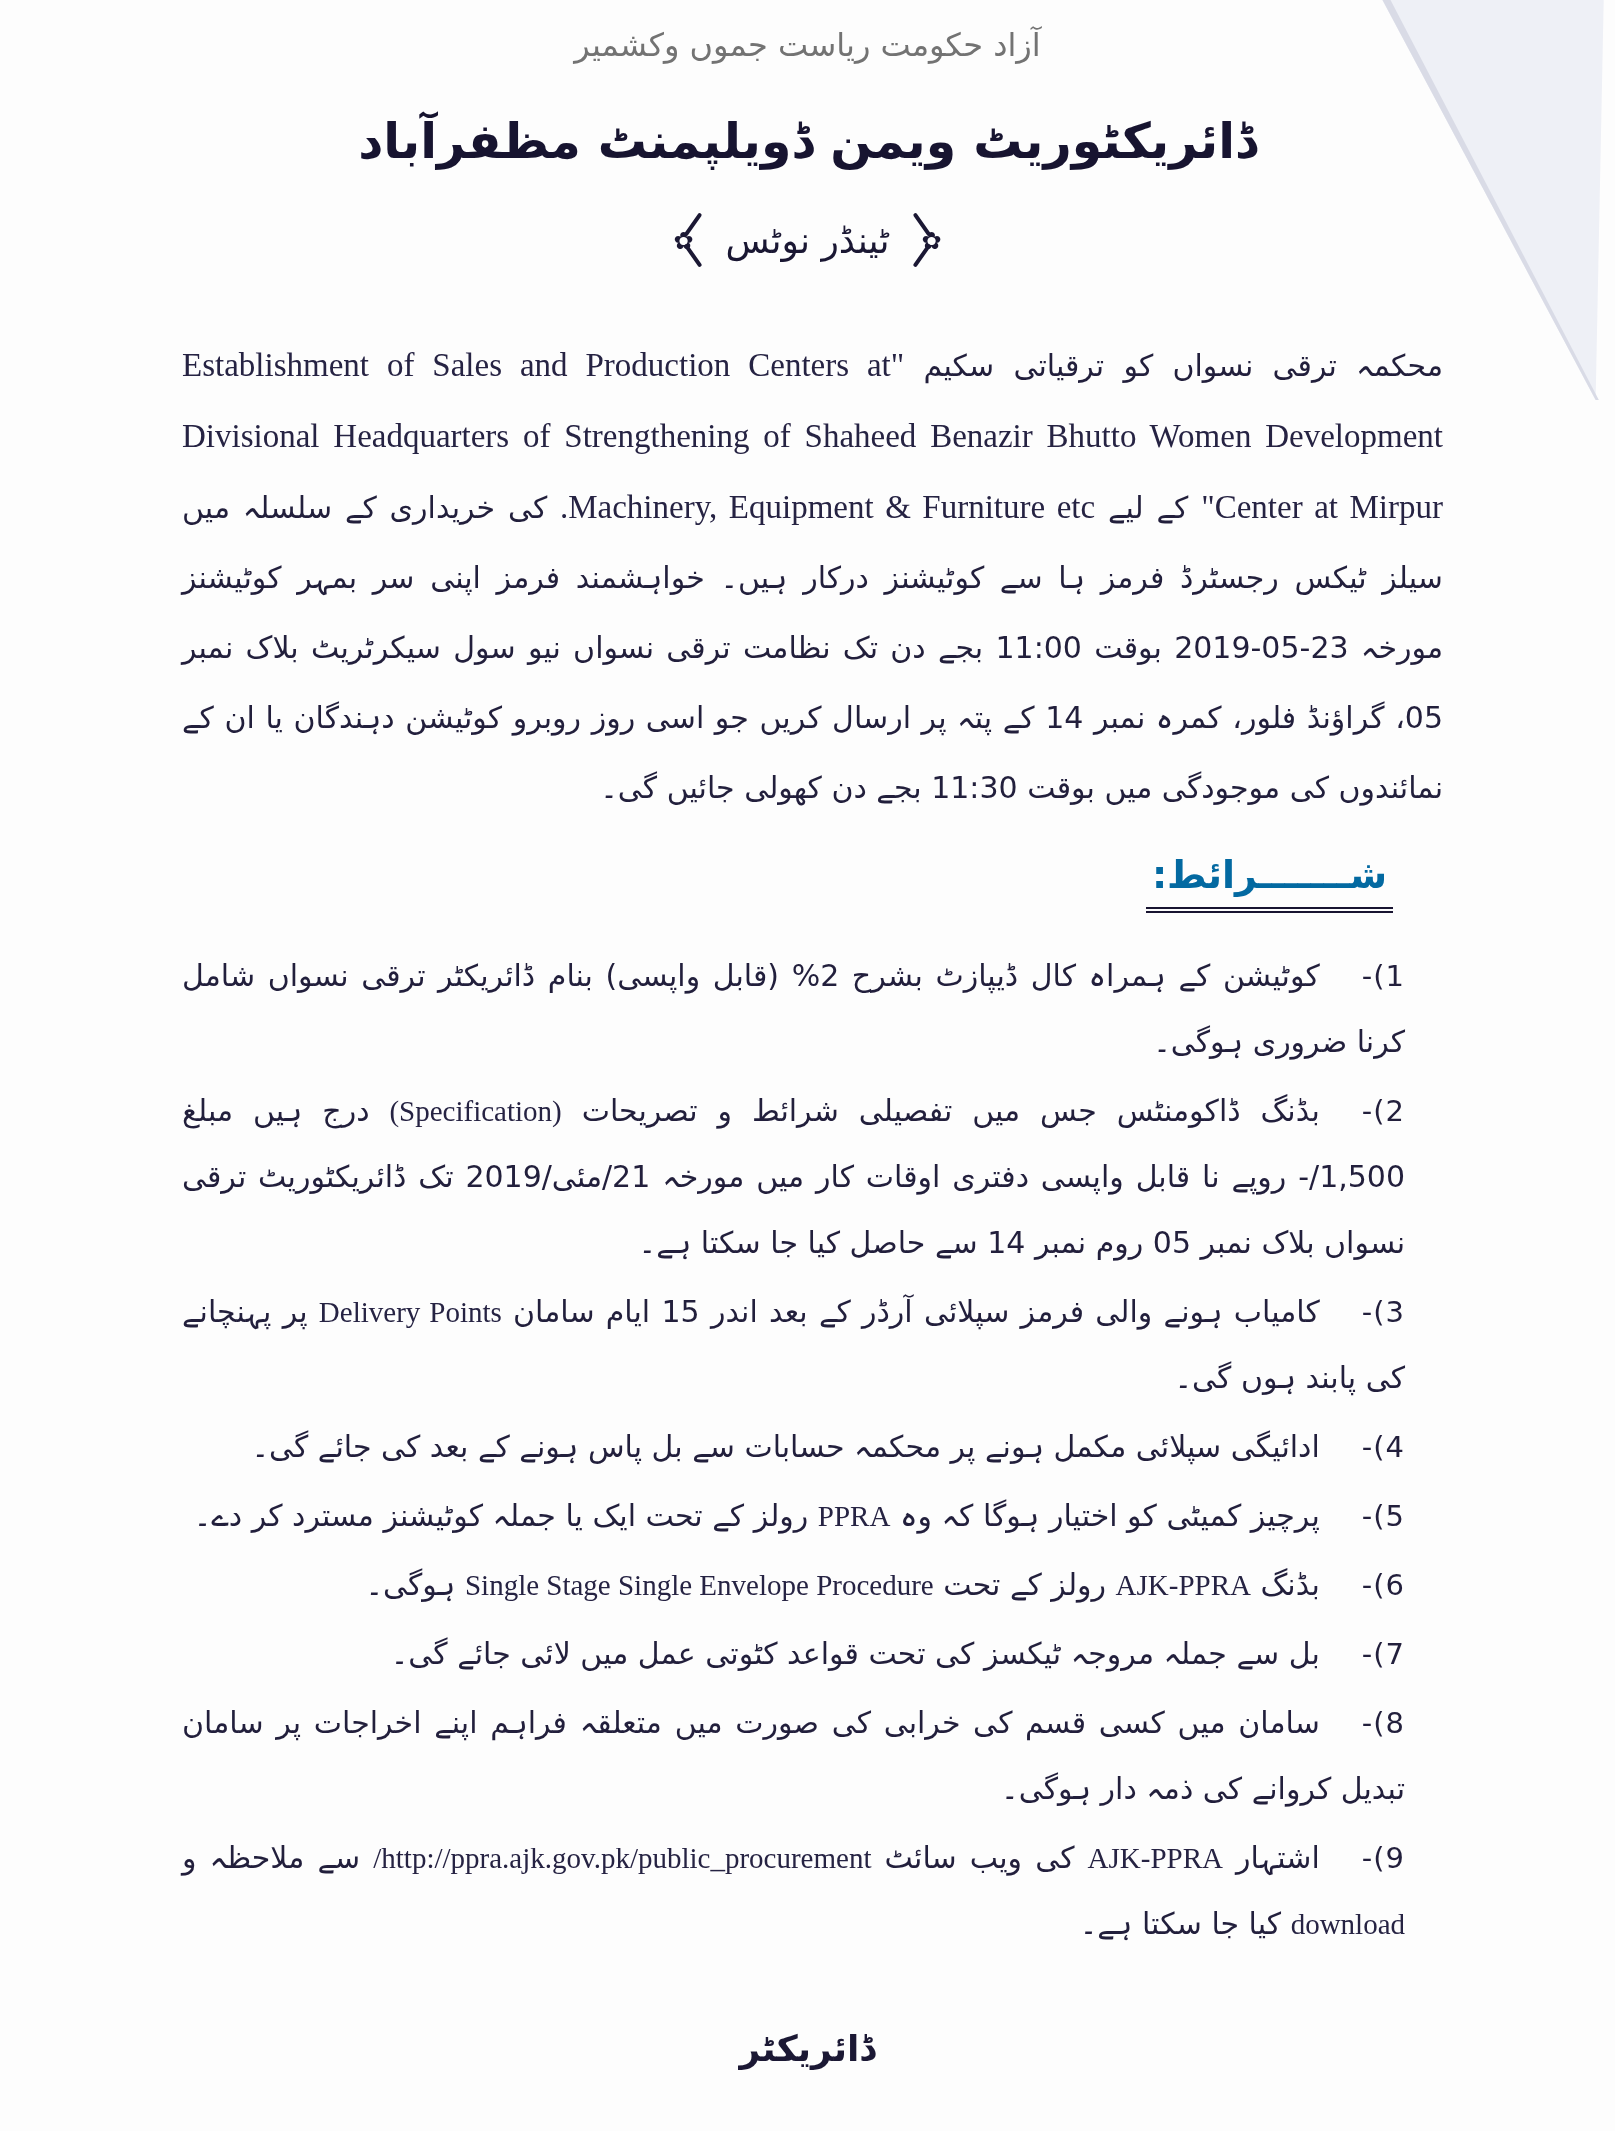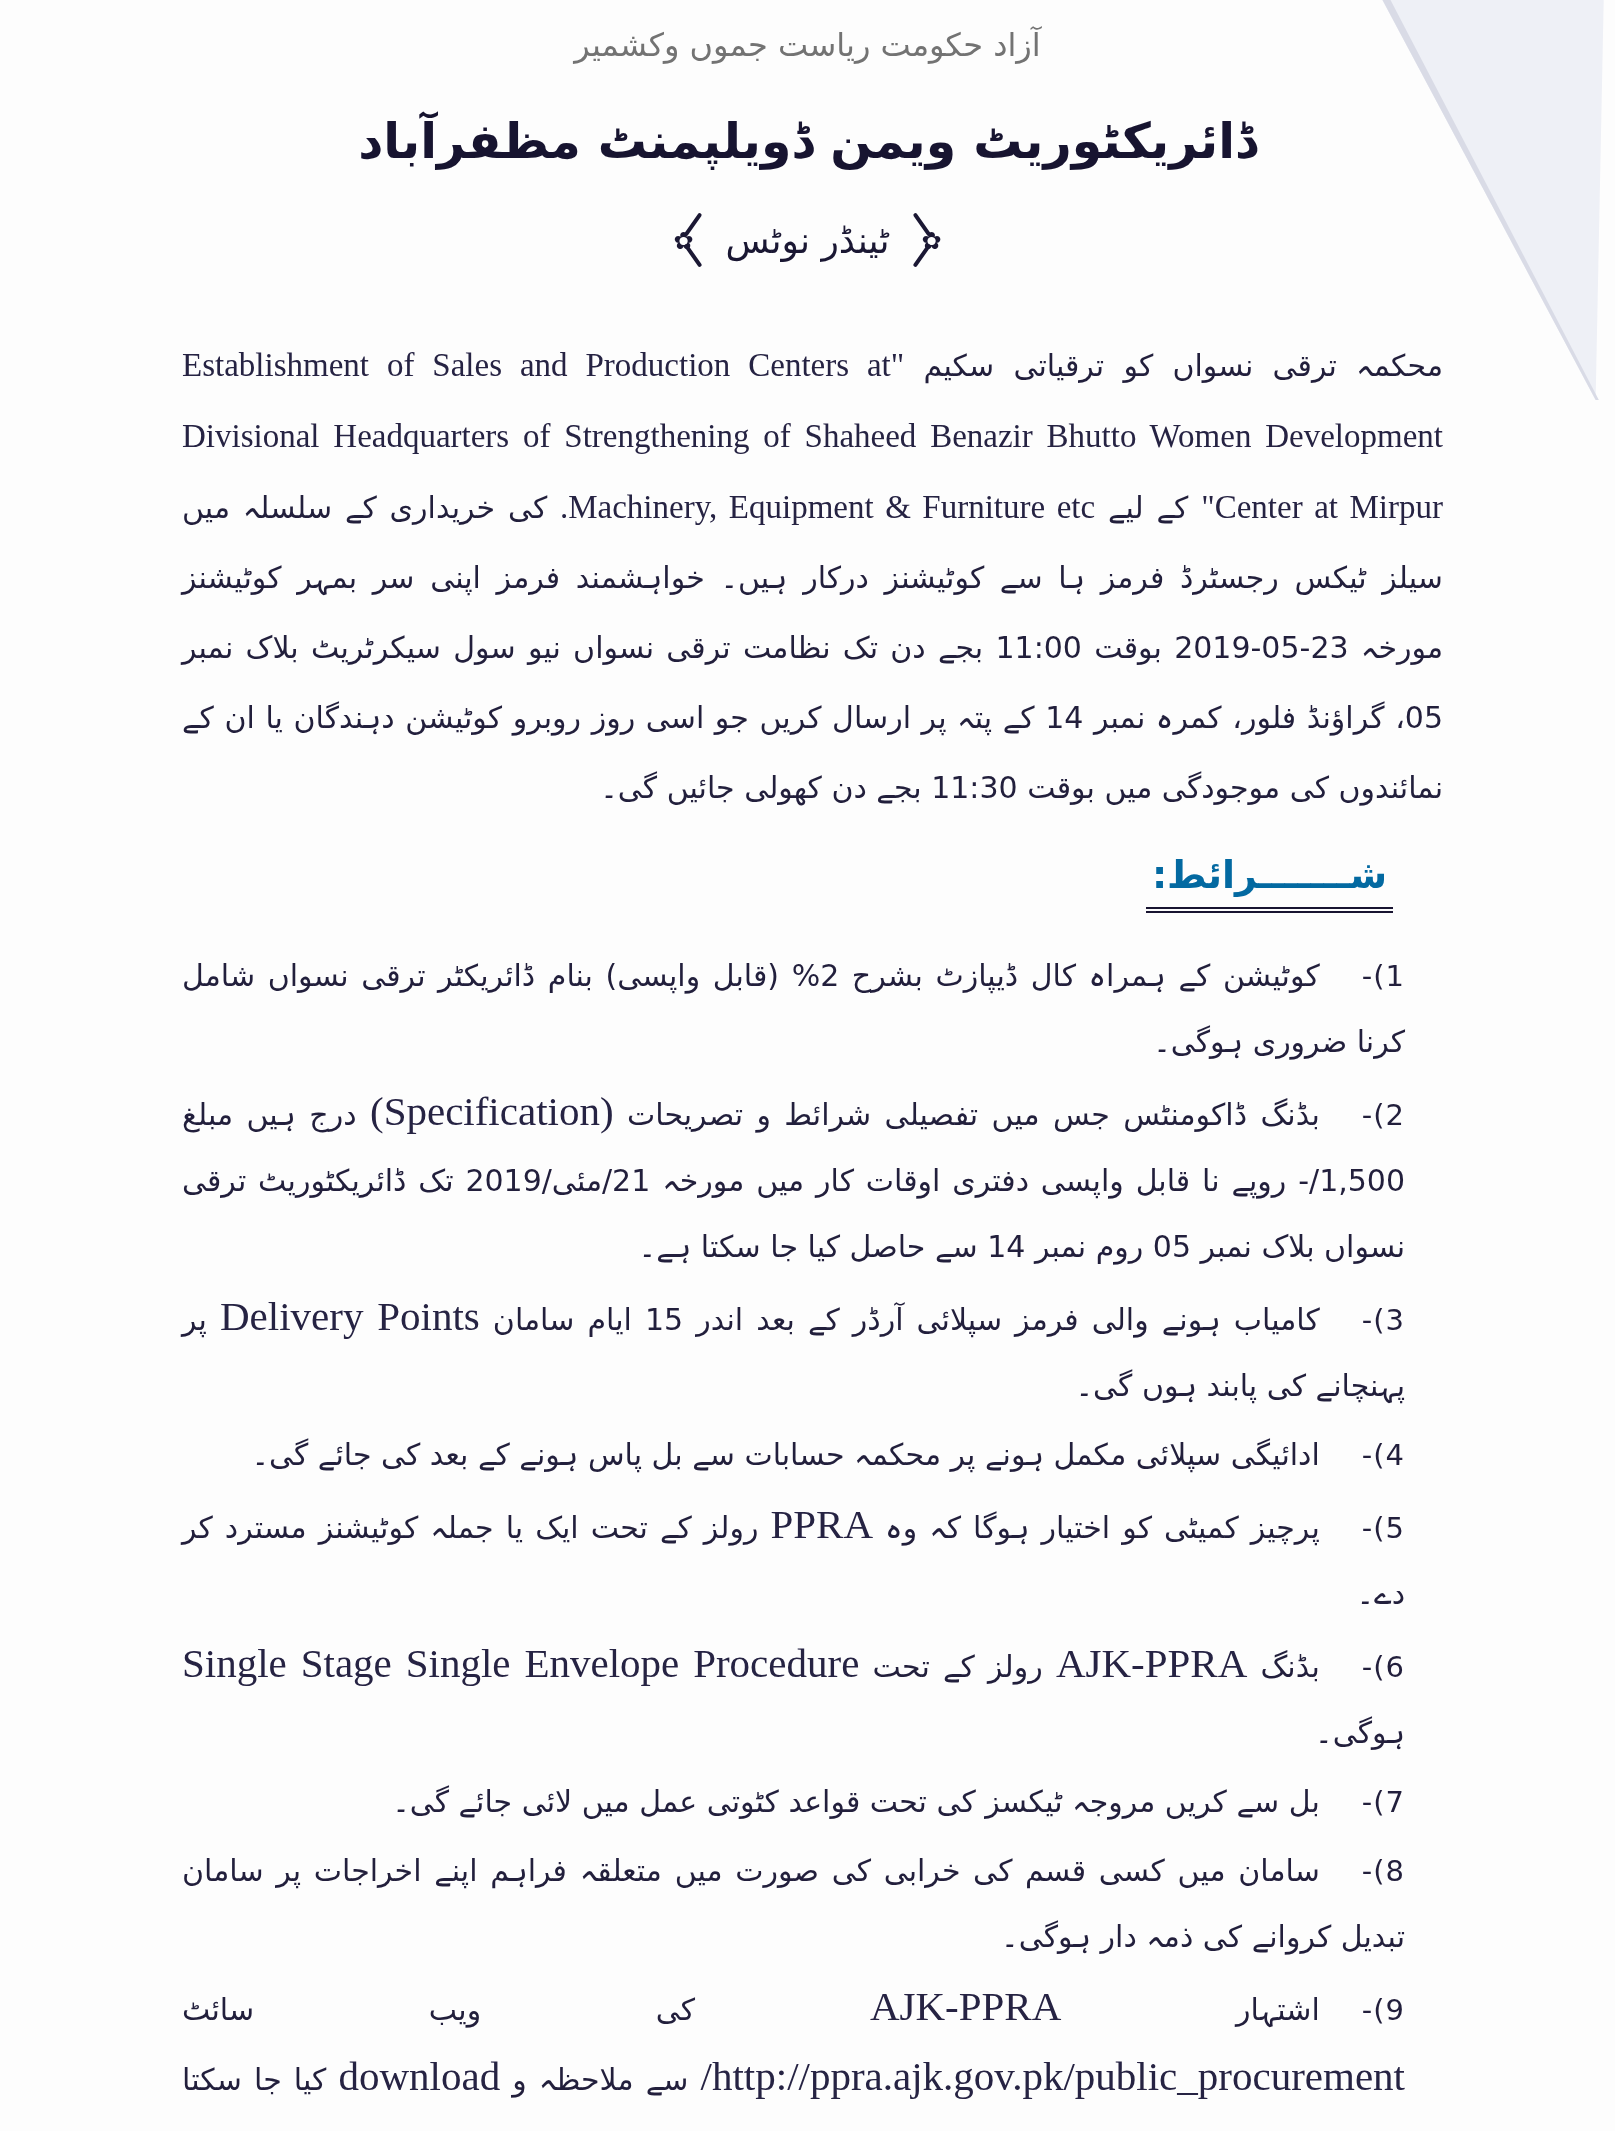--- a/index.html
+++ b/index.html
@@ -81,21 +81,21 @@
   .list{margin:30px 172px 0 182px;}
   .item{
     direction:rtl;
     text-align:justify;
     font-size:30px;
     line-height:66px;
     padding-right:38px;
     margin-bottom:3px;
     color:#221f3c;
   }
-  .item .run.en{font-size:41px;}
+  .item .run.en{font-size:29px;}
   .marker{
     display:inline-block;direction:ltr;unicode-bidi:isolate;
     font-size:29px;margin-left:42px;color:#221f3c;
     letter-spacing:1px;
   }
 
   .footer{margin-top:64px;text-align:center;}
   .f-sig{font-size:36px;font-weight:bold;color:#1b1834;line-height:56px;}
 </style>
 </head>
@@ -159,21 +159,21 @@
     </span><span style="display: contents;">
       <div class="item" dir="rtl">
         <span class="marker"><span>-(</span><span>5</span></span><span class="runs"><span style="display: contents;"><span class="run ur">پرچیز کمیٹی کو اختیار ہوگا کہ وہ </span></span><span style="display: contents;"><span class="run en">PPRA</span></span><span style="display: contents;"><span class="run ur"> رولز کے تحت ایک یا جملہ کوٹیشنز مسترد کر دے۔</span></span></span>
       </div>
     </span><span style="display: contents;">
       <div class="item" dir="rtl">
         <span class="marker"><span>-(</span><span>6</span></span><span class="runs"><span style="display: contents;"><span class="run ur">بڈنگ </span></span><span style="display: contents;"><span class="run en">AJK-PPRA</span></span><span style="display: contents;"><span class="run ur"> رولز کے تحت </span></span><span style="display: contents;"><span class="run en">Single Stage Single Envelope Procedure</span></span><span style="display: contents;"><span class="run ur"> ہوگی۔</span></span></span>
       </div>
     </span><span style="display: contents;">
       <div class="item" dir="rtl">
-        <span class="marker"><span>-(</span><span>7</span></span><span class="runs"><span style="display: contents;"><span class="run ur">بل سے کریں مروجہ ٹیکسز کی تحت قواعد کٹوتی عمل میں لائی جائے گی۔</span></span></span>
+        <span class="marker"><span>-(</span><span>7</span></span><span class="runs"><span style="display: contents;"><span class="run ur">بل سے جملہ مروجہ ٹیکسز کی تحت قواعد کٹوتی عمل میں لائی جائے گی۔</span></span></span>
       </div>
     </span><span style="display: contents;">
       <div class="item" dir="rtl">
         <span class="marker"><span>-(</span><span>8</span></span><span class="runs"><span style="display: contents;"><span class="run ur">سامان میں کسی قسم کی خرابی کی صورت میں متعلقہ فراہم اپنے اخراجات پر سامان تبدیل کروانے کی ذمہ دار ہوگی۔</span></span></span>
       </div>
     </span><span style="display: contents;">
       <div class="item" dir="rtl">
         <span class="marker"><span>-(</span><span>9</span></span><span class="runs"><span style="display: contents;"><span class="run ur">اشتہار </span></span><span style="display: contents;"><span class="run en">AJK-PPRA</span></span><span style="display: contents;"><span class="run ur"> کی ویب سائٹ </span></span><span style="display: contents;"><span class="run en">http://ppra.ajk.gov.pk/public_procurement/</span></span><span style="display: contents;"><span class="run ur"> سے ملاحظہ و </span></span><span style="display: contents;"><span class="run en">download</span></span><span style="display: contents;"><span class="run ur"> کیا جا سکتا ہے۔</span></span></span>
       </div>
     </span></div>

